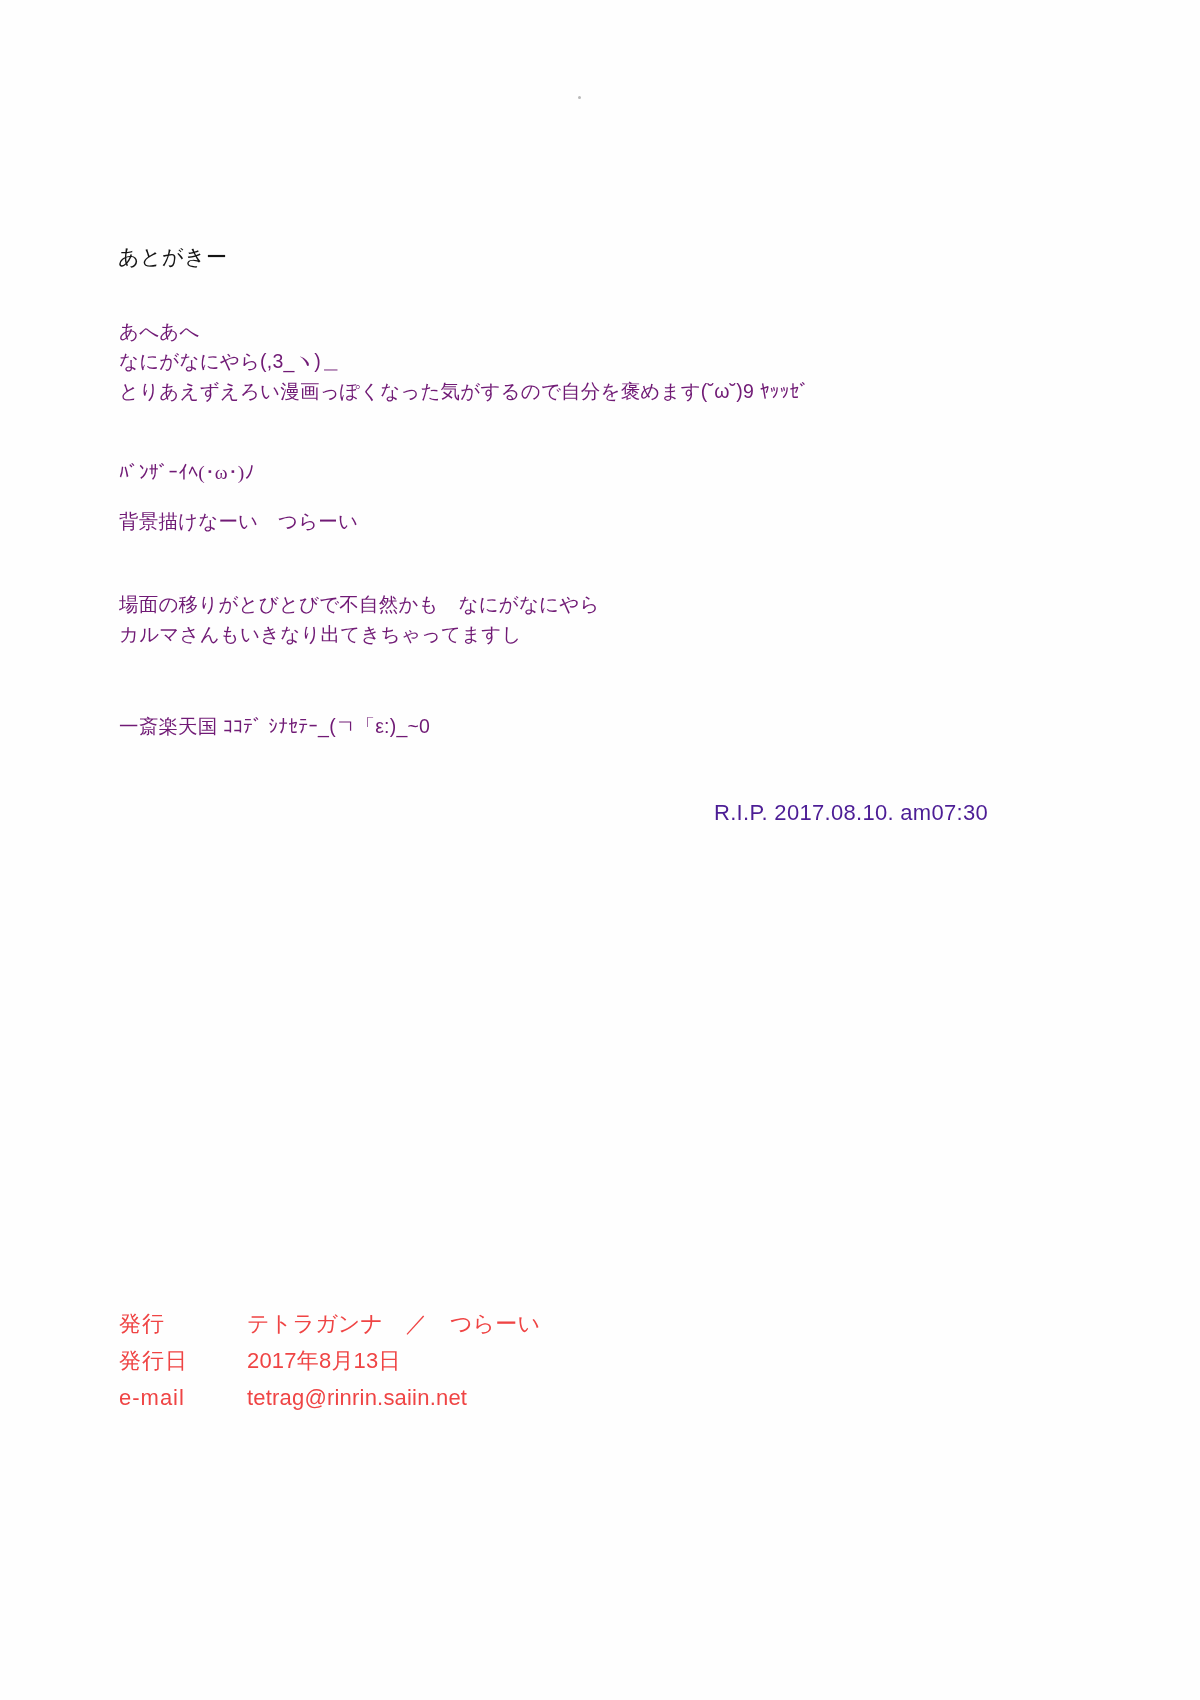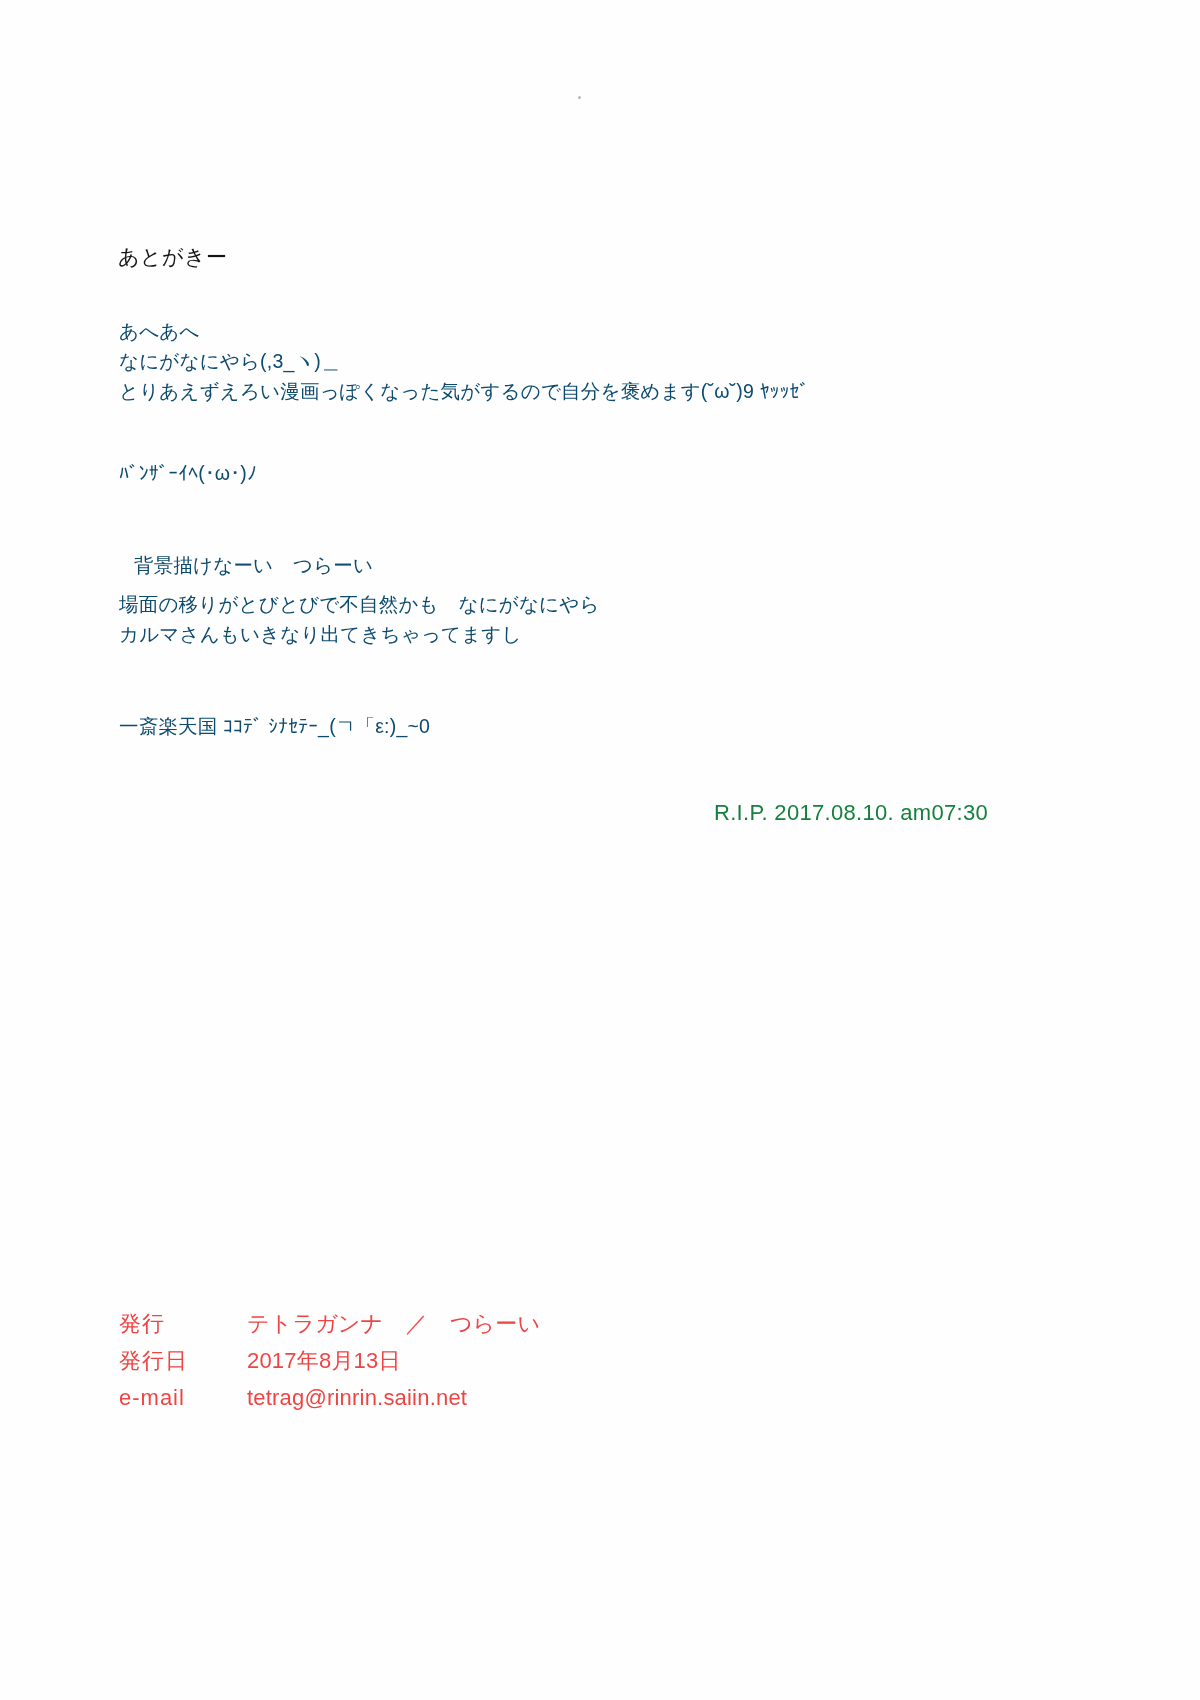--- a/index.html
+++ b/index.html
@@ -39,36 +39,36 @@
     letter-spacing: 0.5px;
     color: #141414;
     font-weight: 400;
   }
 
   .body-block {
     position: absolute;
     left: 119px;
     font-size: 19.5px;
     line-height: 30px;
-    color: #0c4a6e;
+    color: #701a75;
     white-space: pre;
     letter-spacing: 0.2px;
   }
   .blk1 { top: 316px; }
-  .blk2 { top: 458px; }
-  .blk3 { top: 550px; margin-left: 15px; }
+  .blk2 { top: 458px; font-family: Liberation Serif, serif; }
+  .blk3 { top: 506px; }
   .blk4 { top: 589px; }
   .blk5 { top: 711px; }
 
   .rip {
     position: absolute;
     right: 212px;
     top: 800px;
     font-size: 22px;
-    color: #15803d;
+    color: #4c1d95;
     letter-spacing: 0.3px;
   }
 
   .colophon {
     position: absolute;
     left: 119px;
     top: 1305px;
     font-size: 22px;
     line-height: 37px;
     color: #ef4444;

